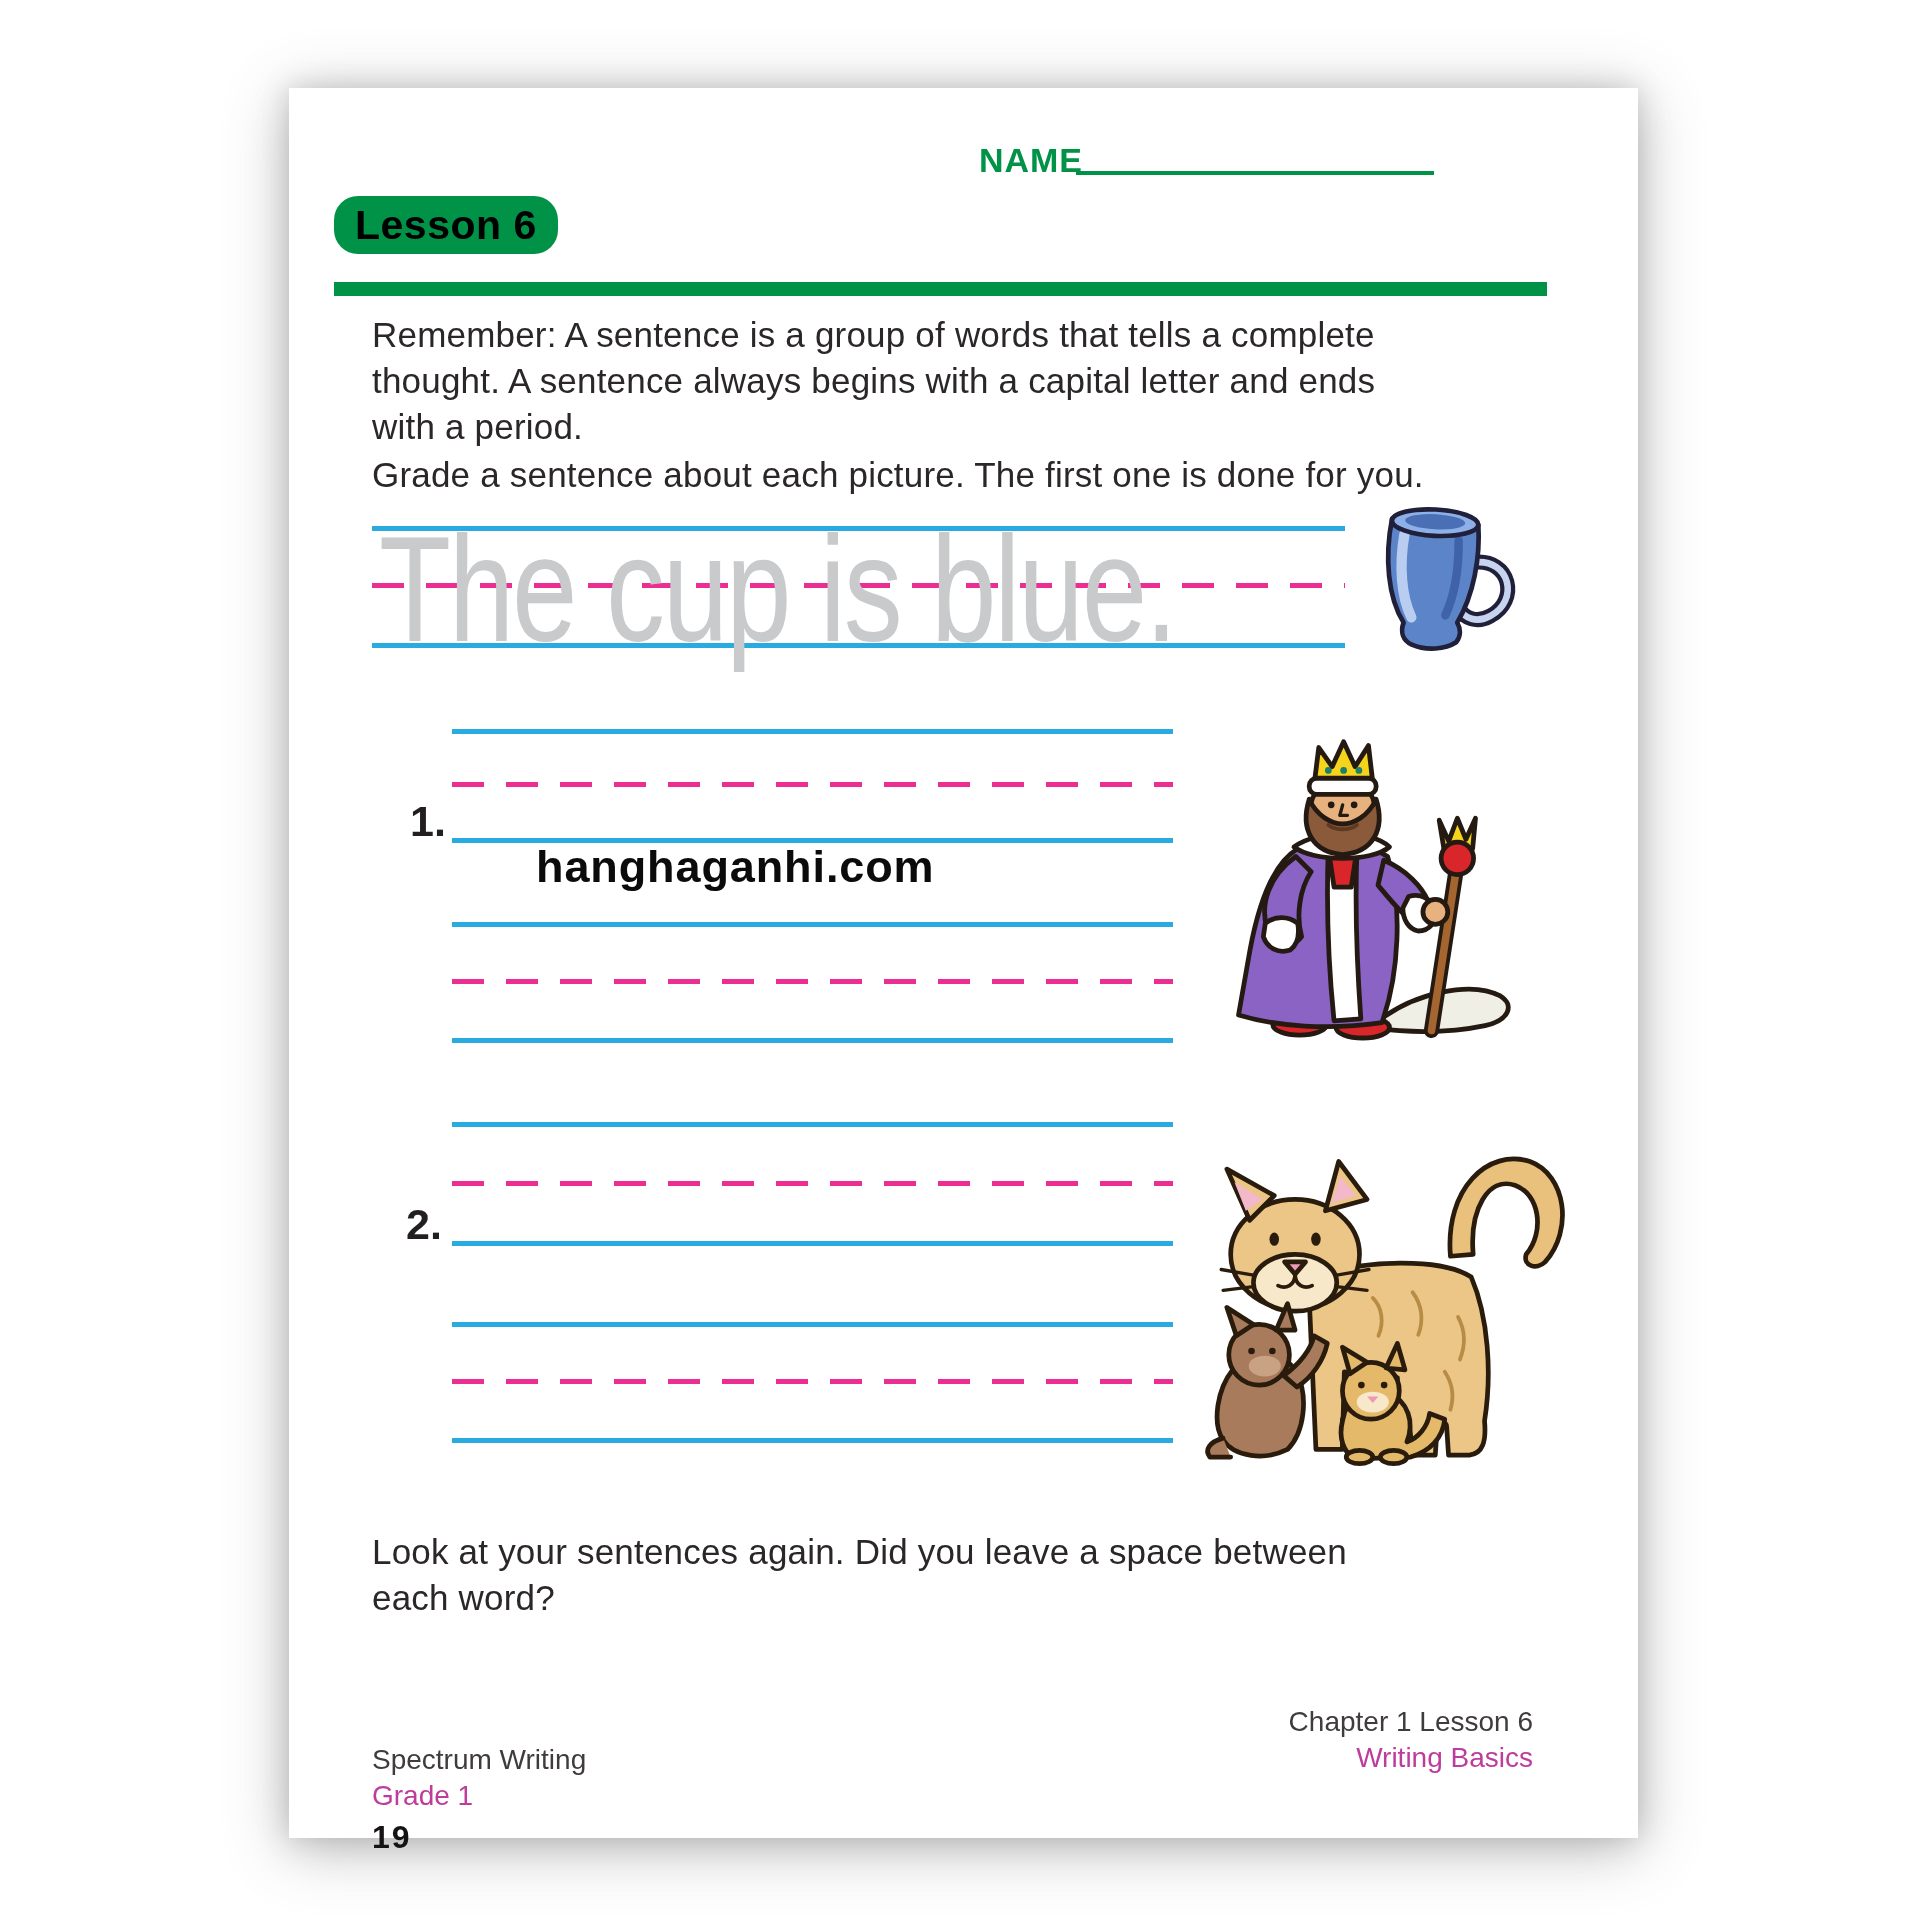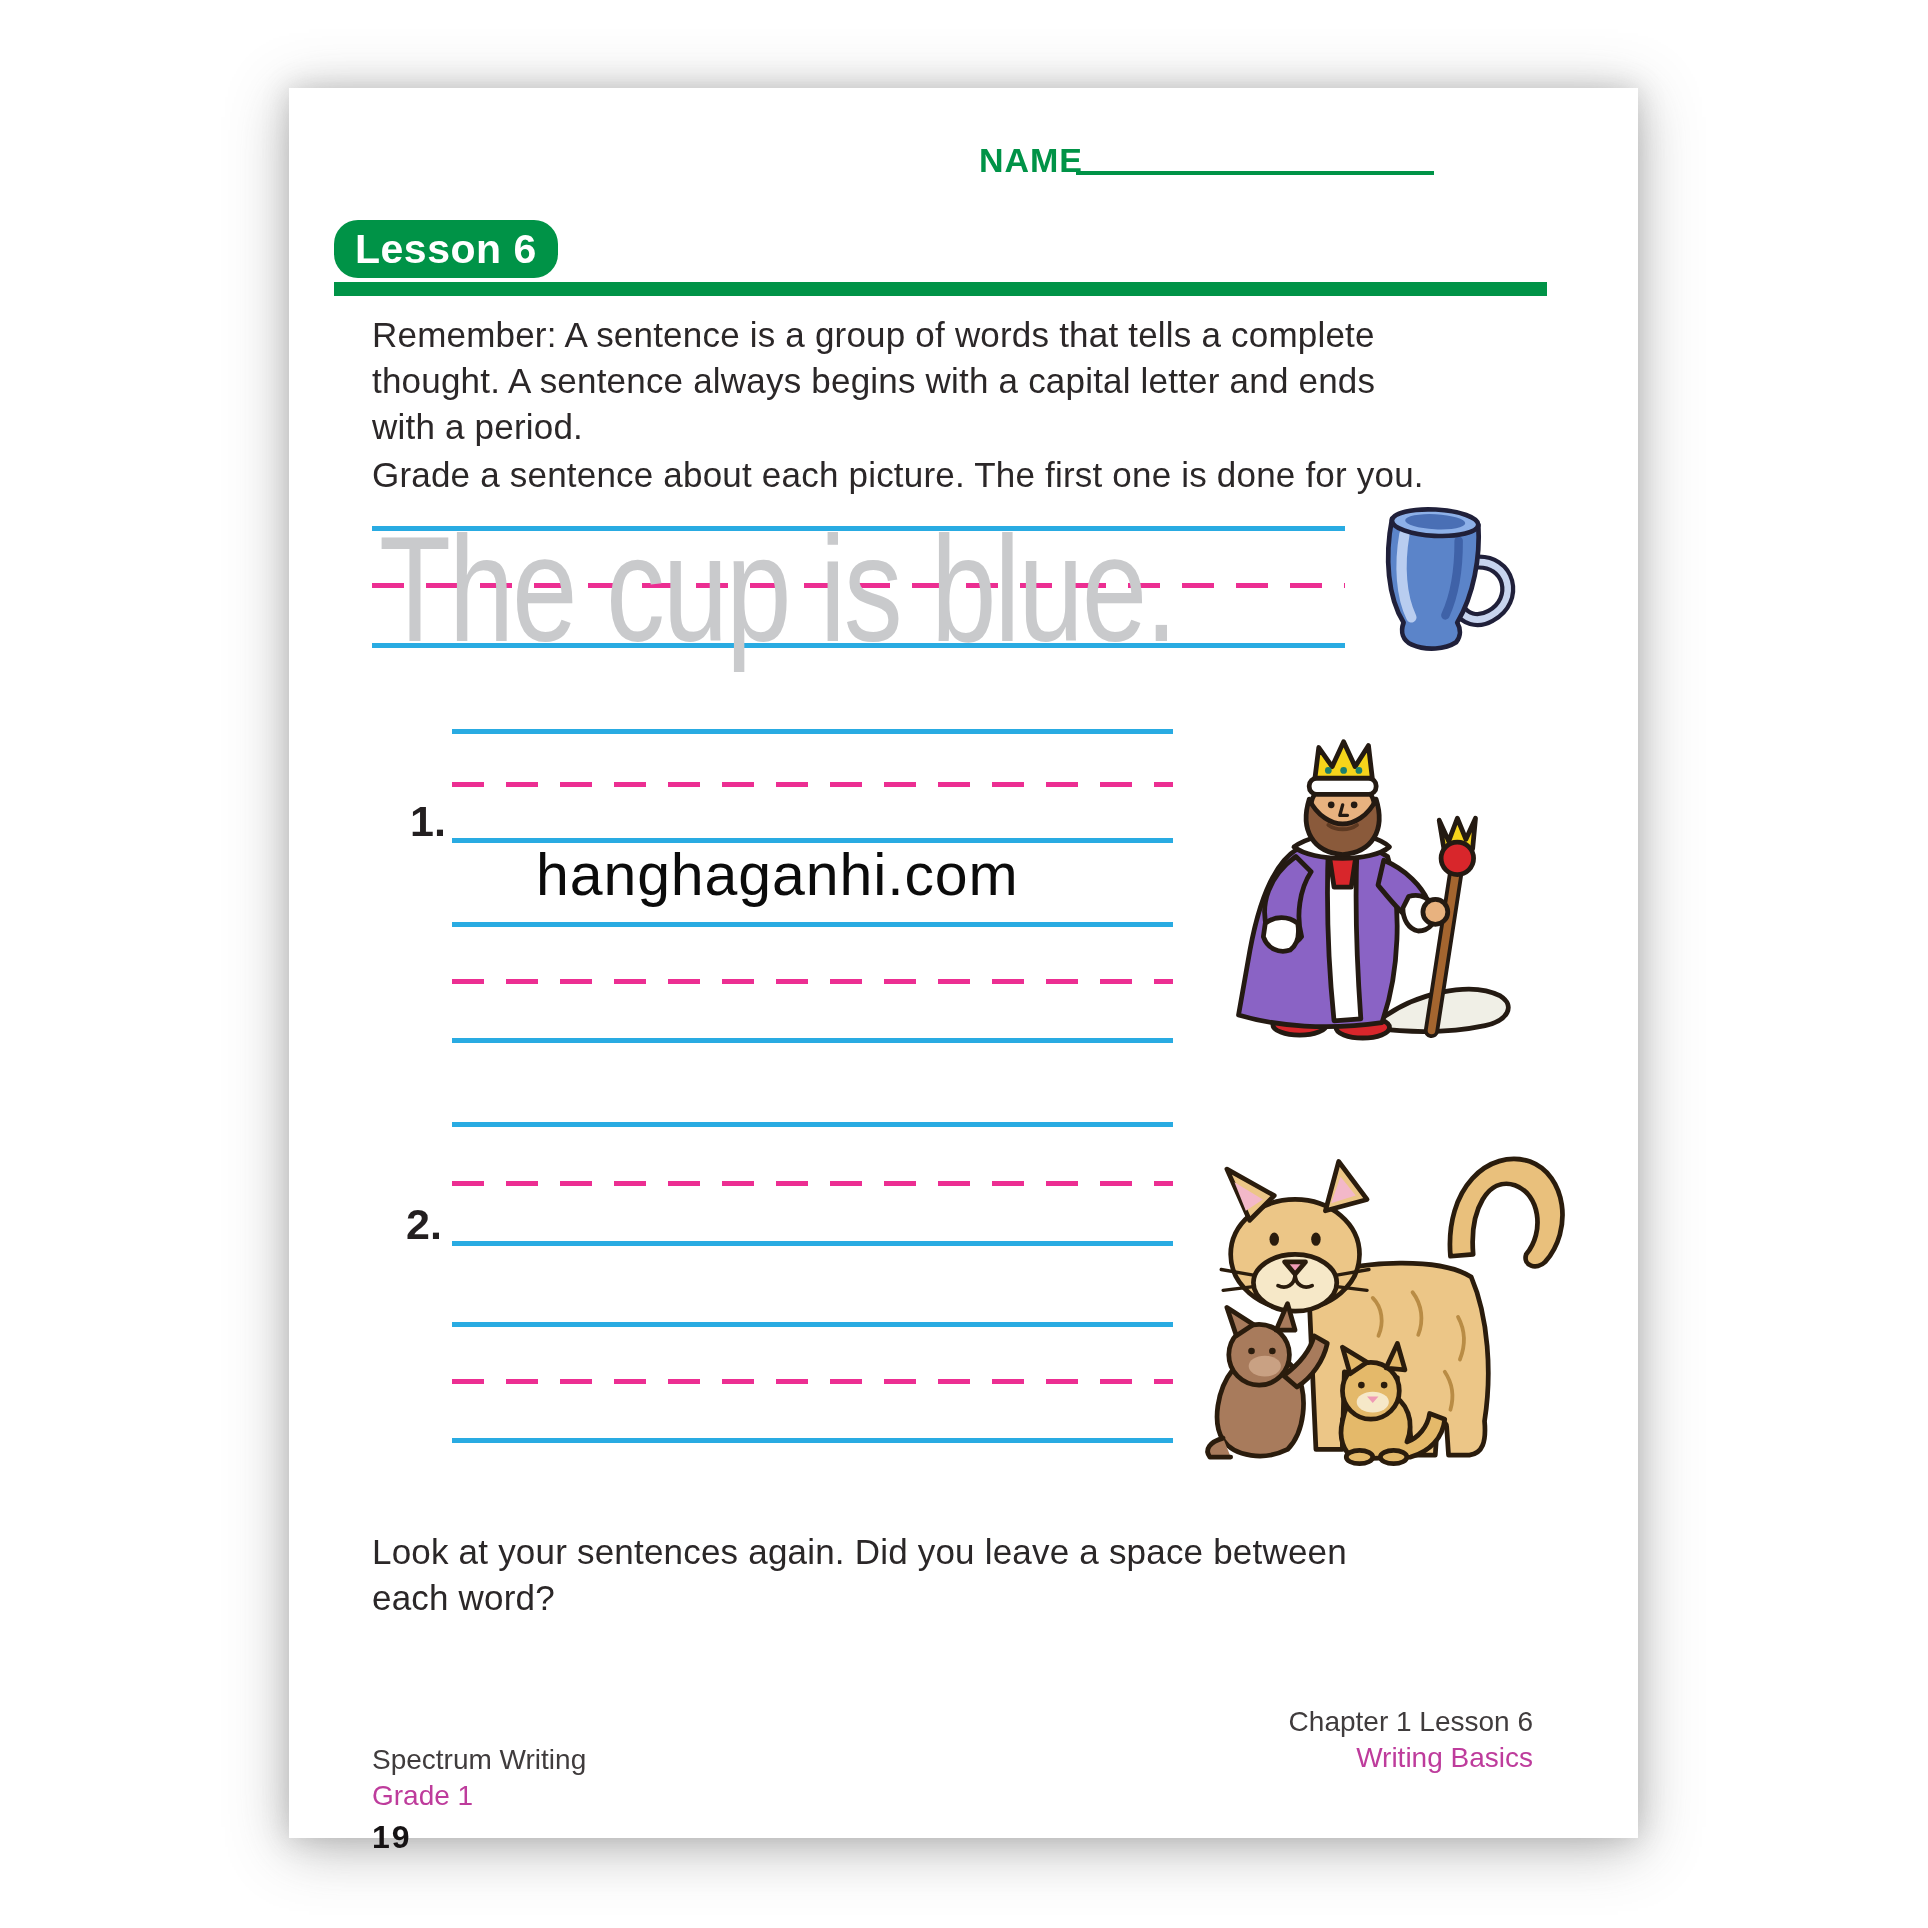--- a/index.html
+++ b/index.html
@@ -21,43 +21,43 @@
     position:absolute;left:289px;top:88px;width:1349px;height:1750px;background:#ffffff;
     box-shadow:0 9.4px 56px rgba(90,90,90,0.45), 0 0 23.5px rgba(120,120,120,0.25);
   }
   .abs{position:absolute;}
 
   
   .name-label{left:690px;top:53px;font-size:34px;font-weight:700;color:var(--green);letter-spacing:0.9px;}
   .name-line{left:787px;top:83px;width:358px;height:3.8px;background:var(--green);}
 
   
-  .lesson-badge{left:45px;top:132px;height:58px;padding:0 21px;background:var(--green);
-    display:flex;align-items:center;color:#ffffff;font-weight:700;font-size:41px;letter-spacing:0.5px;border-radius:24px;}
+  .lesson-badge{left:45px;top:108px;height:58px;padding:0 21px;background:var(--green);
+    display:flex;align-items:center;color:#000000;font-weight:700;font-size:41px;letter-spacing:0.5px;border-radius:24px;}
   .lesson-title{left:356px;top:120px;height:58px;display:flex;align-items:center;
     color:var(--title-magenta);font-size:49px;letter-spacing:0.5px;}
   .header-rule{left:45px;top:194px;width:1213px;height:14px;background:var(--green);}
 
   
   .remember{left:83px;top:224px;width:1012px;font-size:35px;line-height:46px;letter-spacing:0.2px;}
   .task{left:83px;top:367px;width:1177px;font-size:35px;letter-spacing:0.2px;}
 
   
   .l-blue{height:4.7px;background:var(--blue);}
   .l-dash{height:4.7px;background:repeating-linear-gradient(90deg,var(--pink) 0px,var(--pink) 32px,transparent 32px,transparent 54px);}
   .ex-line{left:83px;width:973px;}
   .w-line{left:163px;width:721px;}
 
   .traced{
     left:90px;top:414px;font-size:151px;color:var(--traced);letter-spacing:-2.8px;
     transform:scaleX(0.78);transform-origin:left top;white-space:nowrap;font-weight:400;
   }
 
   .num{font-size:43px;font-weight:700;color:#231F20;}
-  .watermark{left:247px;top:753px;font-size:59px;font-weight:400;color:#0b0b0b;letter-spacing:0.9px;}
+  .watermark{left:247px;top:753px;font-size:45px;font-weight:700;color:#0b0b0b;letter-spacing:0.9px;}
 
   .review{left:83px;top:1441px;width:1026px;font-size:35px;line-height:46px;letter-spacing:0.2px;}
 
   
   .f-small{font-size:28px;color:#403c3d;}
   .f-left{left:83px;margin-top:38px;}
   .f-right{right:105px;text-align:right;}
   .f-magenta{color:var(--footer-magenta);text-align:right;}
   .f-page{font-size:32px;font-weight:700;color:#161314;letter-spacing:1.9px;}
 

